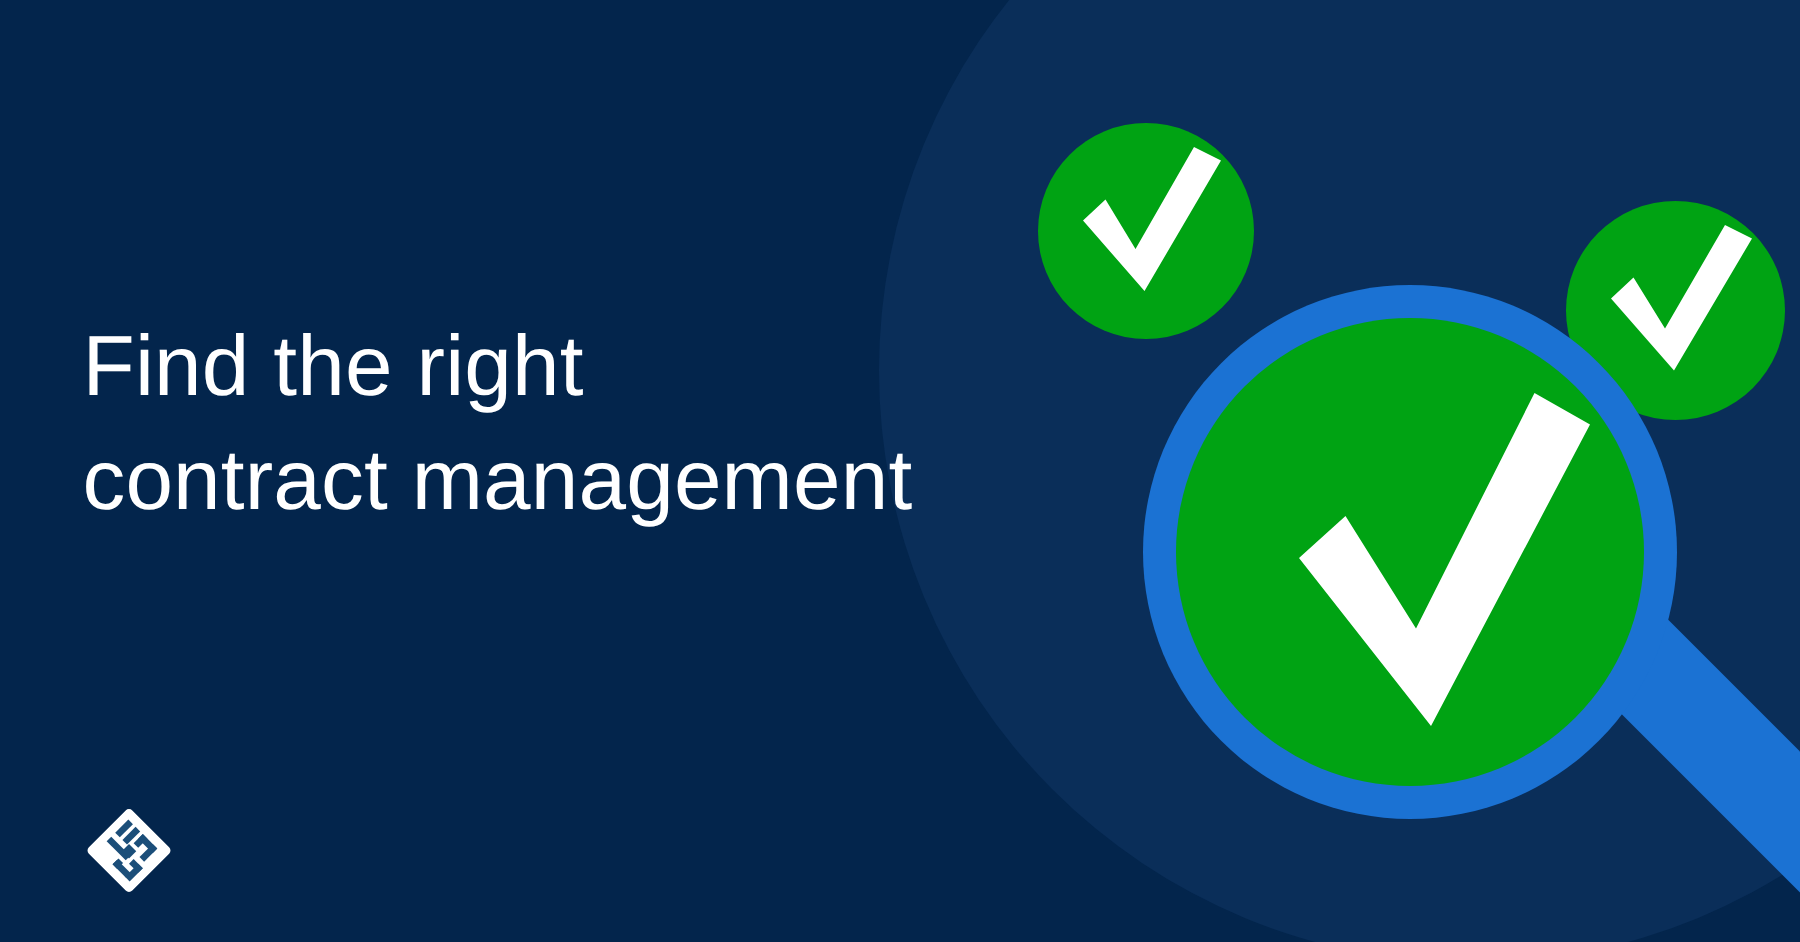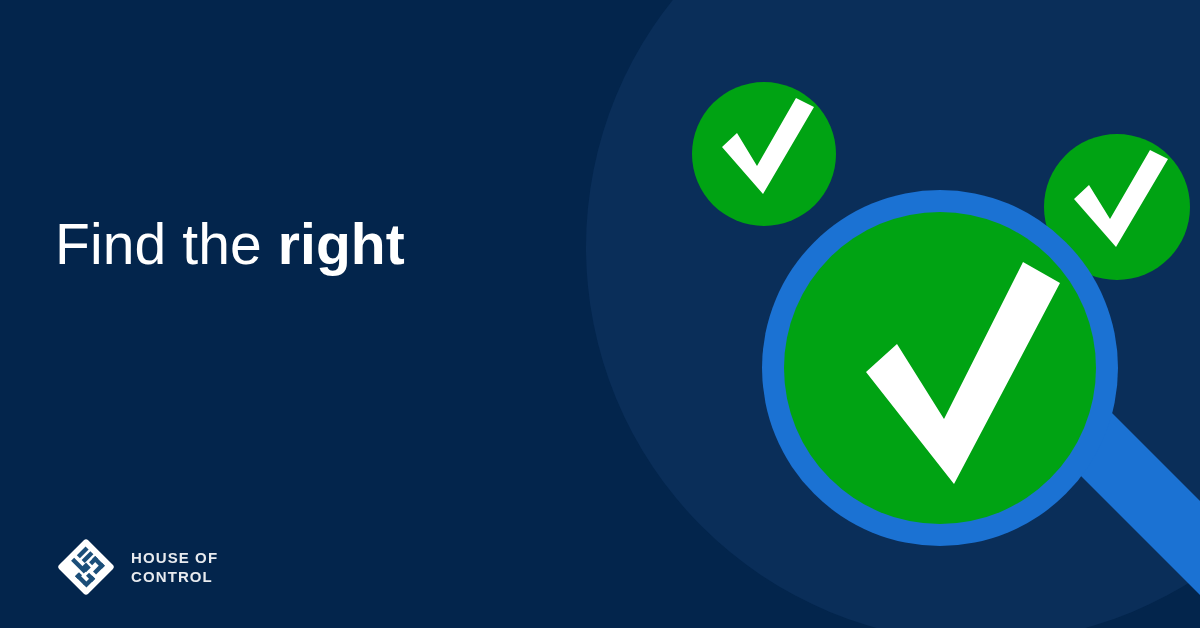--- a/index.html
+++ b/index.html
@@ -45,21 +45,21 @@
     left: 55px;
     top: 168px;
     width: 680px;
     color: #FFFFFF;
     font-size: 57px;
     line-height: 76px;
     font-weight: 300;
     letter-spacing: 0.1px;
   }
   .headline .em {
-    font-weight: 700;
+    font-weight: 400;
   }
   .headline .line {
     display: block;
     white-space: nowrap;
   }
 
   
   .logo-lockup {
     position: absolute;
     left: 55px;
@@ -117,20 +117,21 @@
     <g>
       <circle cx="940" cy="368" r="178" fill="#1B72D3"></circle>
       <circle cx="940" cy="368" r="156" fill="#00A313"></circle>
 
       <path d="M 866 372 L 897 344 L 944 419 L 1023 262 L 1060 283 L 954 484 Z" fill="#FFFFFF"></path>
     </g>
   </svg>
 
   <h1 class="headline">
     <span class="line"><span>Find the </span><span class="em">right</span></span>
+    <span class="line">contract management</span>
   </h1>
 
   <div class="logo-lockup">
     <svg class="logo-mark" viewBox="0 0 100 100" aria-hidden="true">
       <g transform="rotate(45 50 50)">
         <rect x="17" y="17" width="66" height="66" rx="5" fill="#FFFFFF"></rect>
         <g fill="#1B4E79">
 
           <rect x="26" y="27" width="7" height="20"></rect>
           <rect x="37" y="27" width="7" height="20"></rect>
@@ -142,19 +143,15 @@
           <rect x="48" y="27" width="22" height="7"></rect>
           <rect x="63" y="27" width="7" height="20"></rect>
 
           <rect x="60" y="53" width="14" height="7"></rect>
           <rect x="67" y="53" width="7" height="20"></rect>
           <rect x="48" y="64" width="7" height="9"></rect>
           <rect x="48" y="66" width="20" height="7"></rect>
         </g>
       </g>
     </svg>
-    <div class="logo-words">
-      <span>HOUSE OF</span>
-      <span>CONTROL</span>
-    </div>
   </div>
 
 </div>
 
 </body></html>

